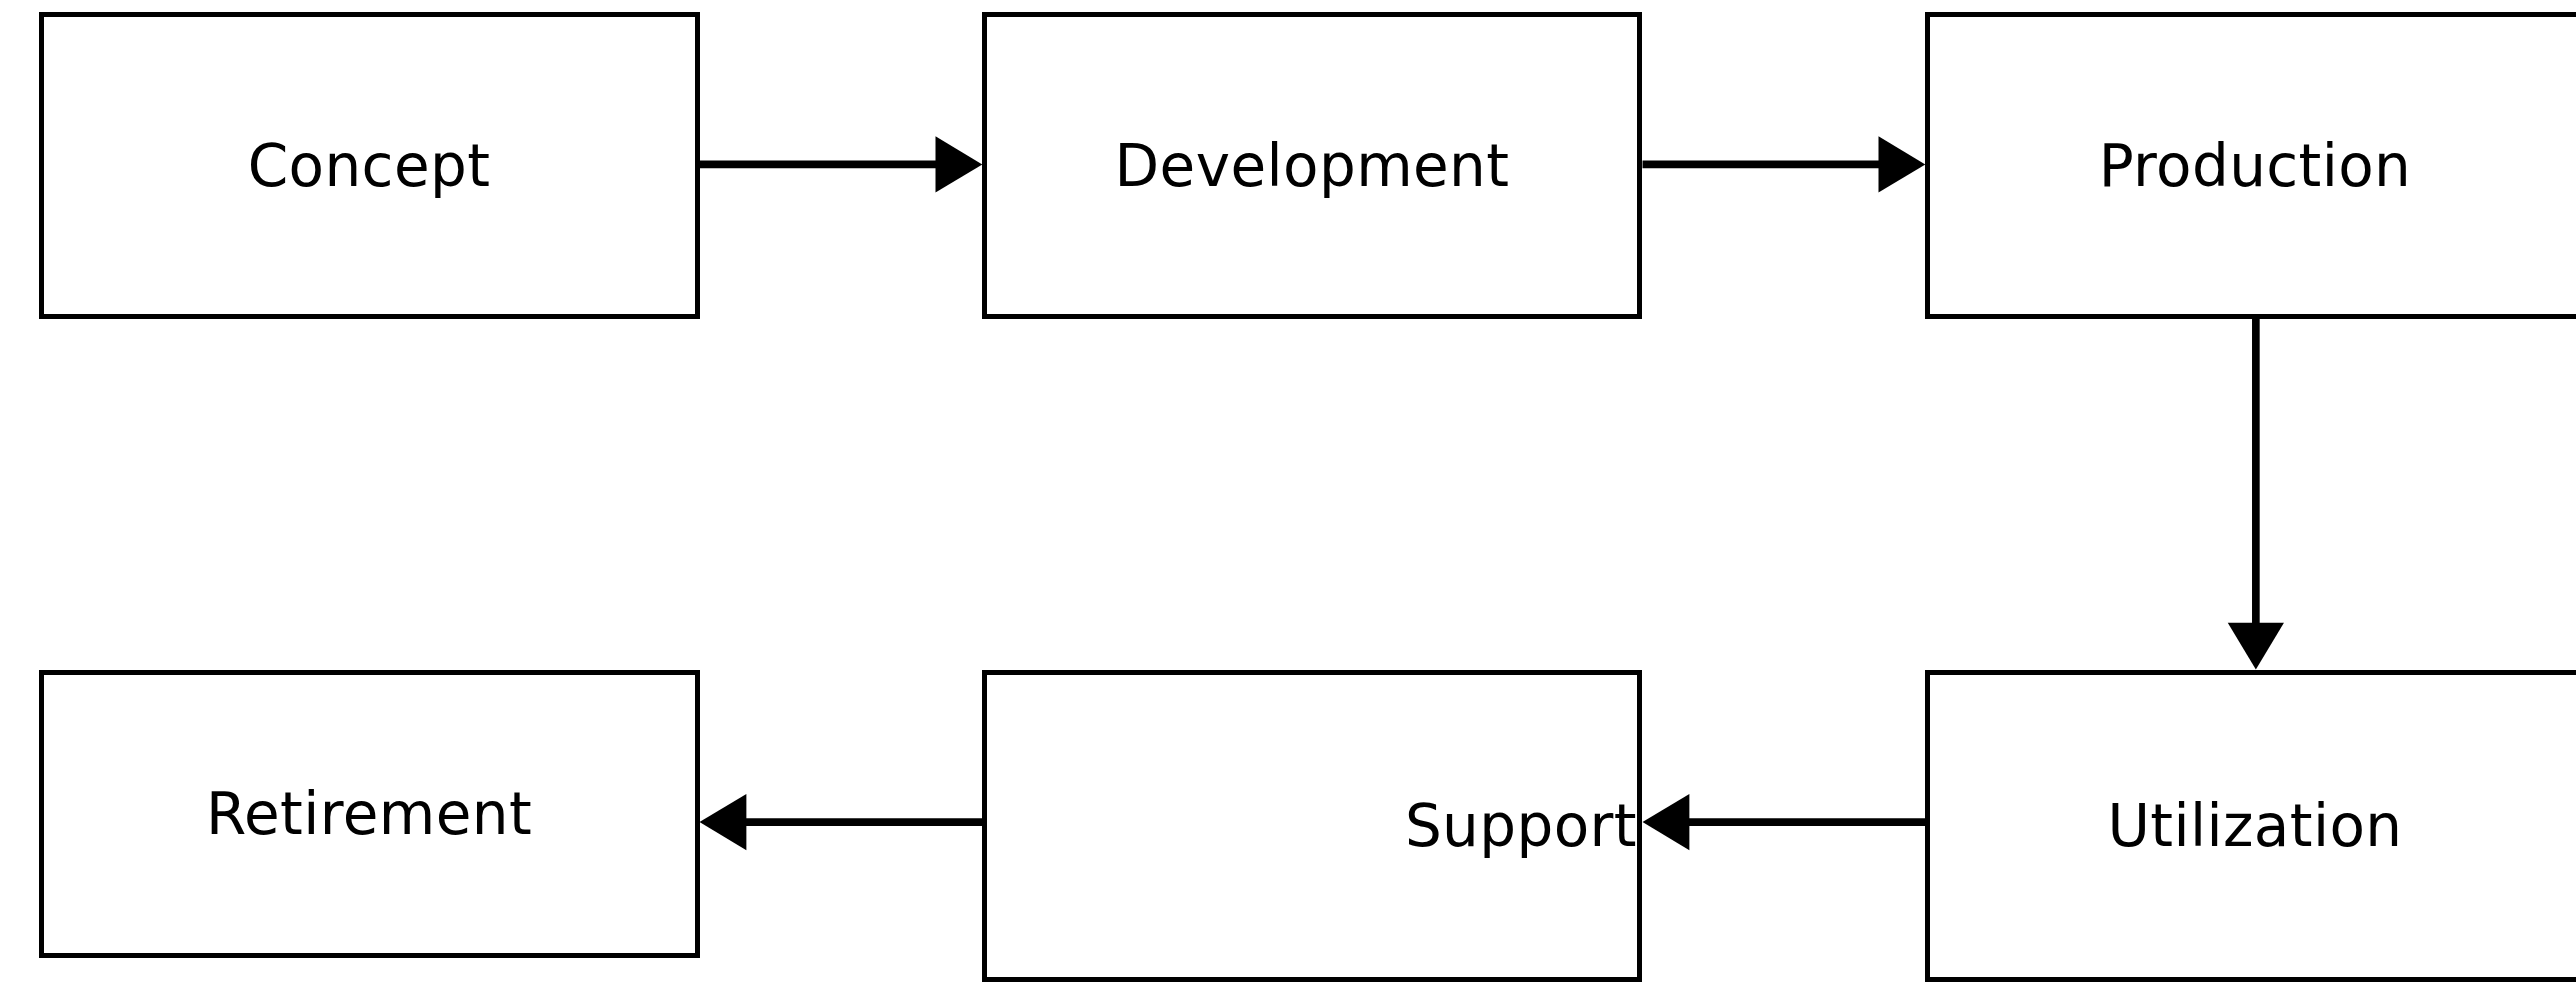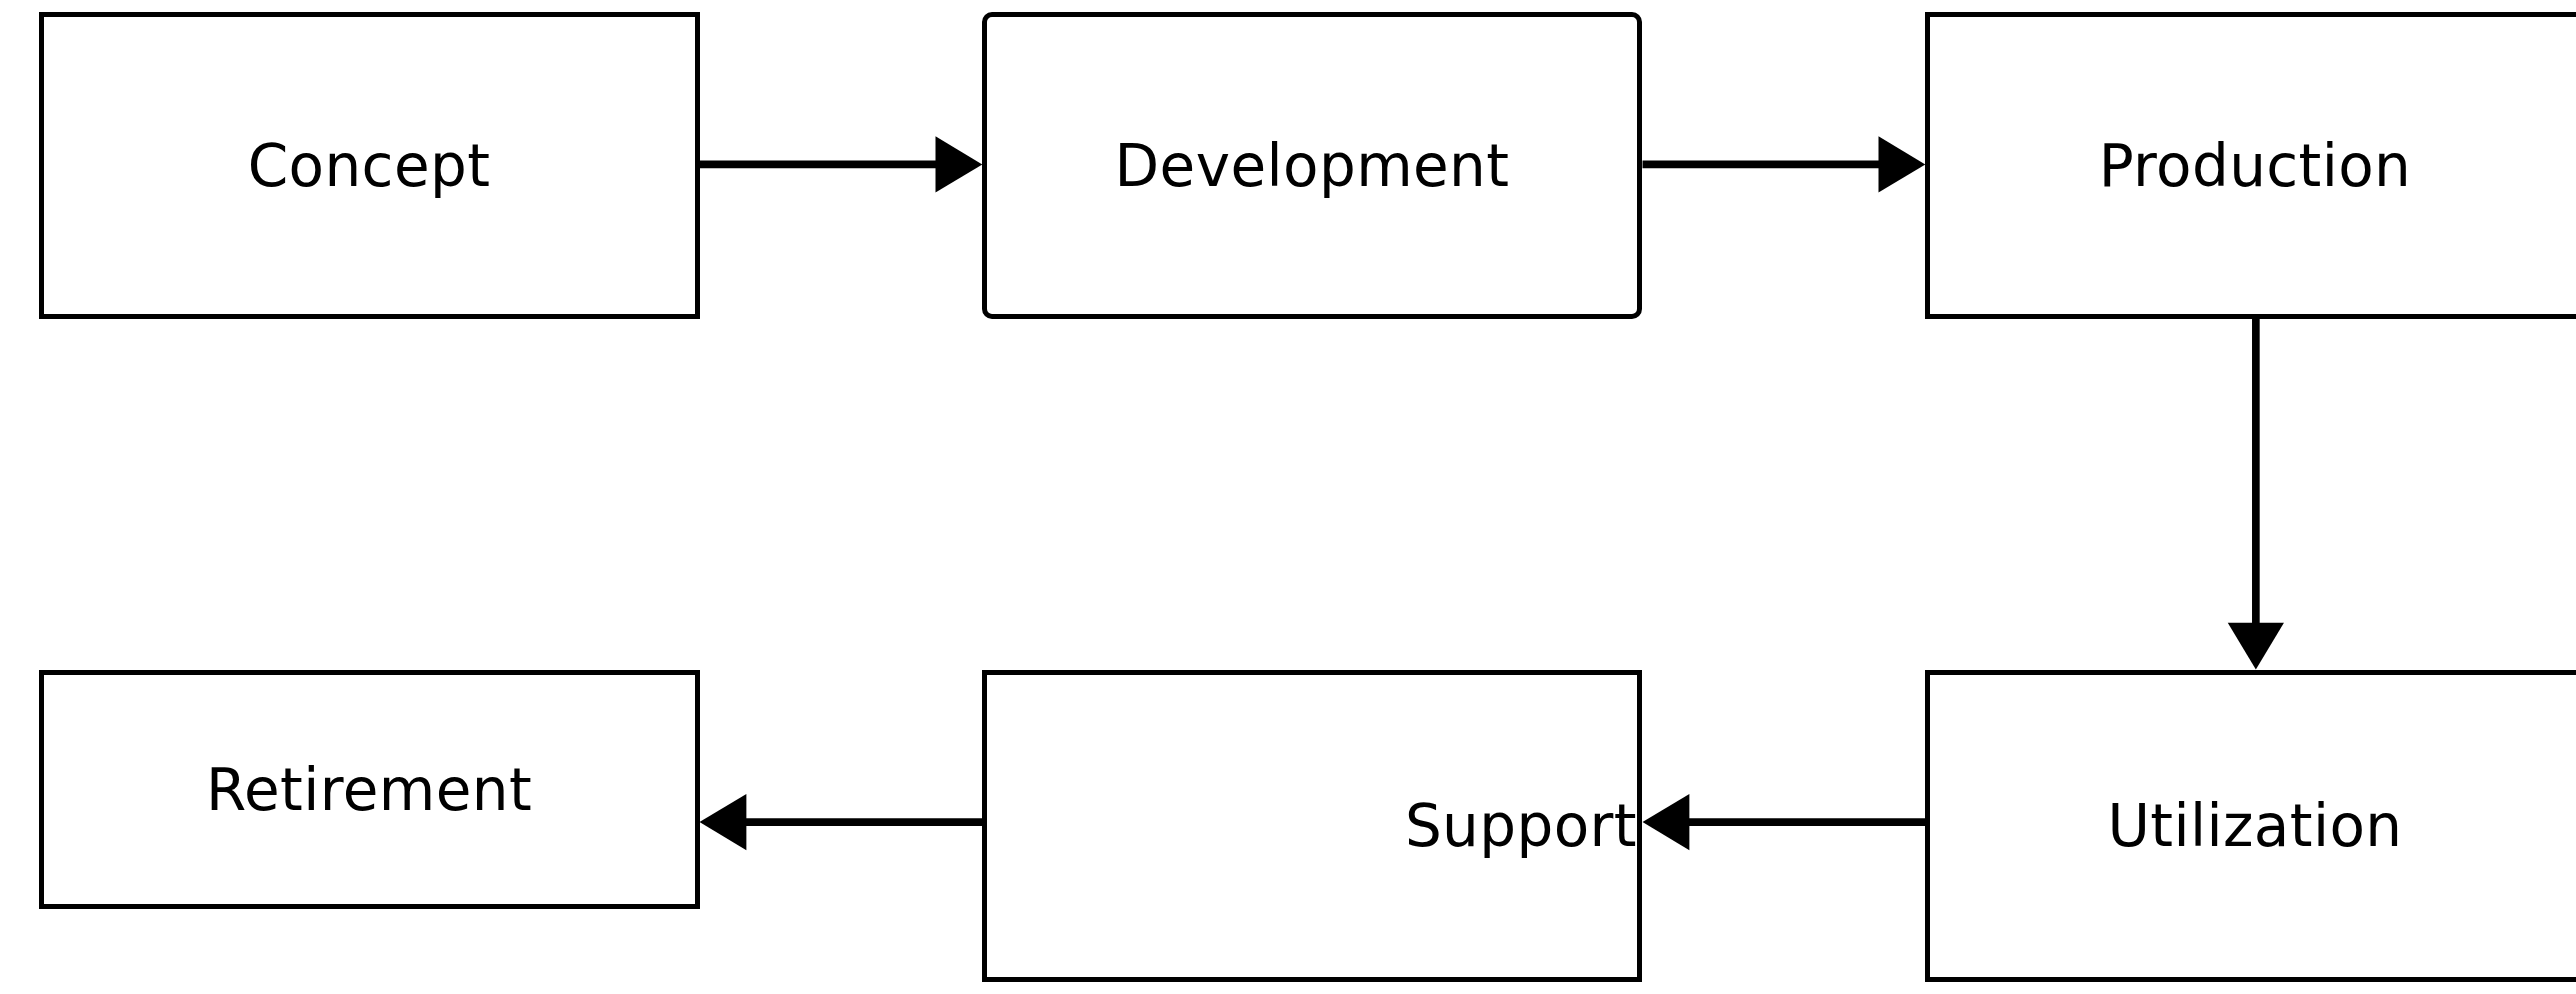--- a/index.html
+++ b/index.html
@@ -50,25 +50,25 @@
     stroke-width: 9;
     fill: none;
   }
   .edge-head {
     fill: #000000;
     stroke: none;
   }
 
   
   #node-concept     { left: 14.5px;   top: 12px;  width: 661px; height: 307px; }
-  #node-development { left: 958px; top: 12px;  width: 660px; height: 307px; border-radius: 10px; }
+  #node-development { left: 958px; top: 12px;  width: 660px; height: 307px; }
   #node-production  { left: 1901px; top: 12px;  width: 660px; height: 307px; }
   #node-utilization { left: 1901px; top: 670px; width: 660px; height: 312px; }
   #node-support     { left: 958px; top: 670px; width: 660px; height: 312px; justify-content: flex-end; }
-  #node-retirement  { left: 14.5px;   top: 670px; width: 661px; height: 239px; }
+  #node-retirement  { left: 14.5px;   top: 670px; width: 661px; height: 288px; }
 </style>
 </head>
 <body>
 
 <div id="canvas">
 
   <svg class="edge-svg" viewBox="0 0 3024 1168" preserveAspectRatio="none">
 
     <g>
       <line class="edge-line" x1="793" y1="193" x2="1090" y2="193"></line>

